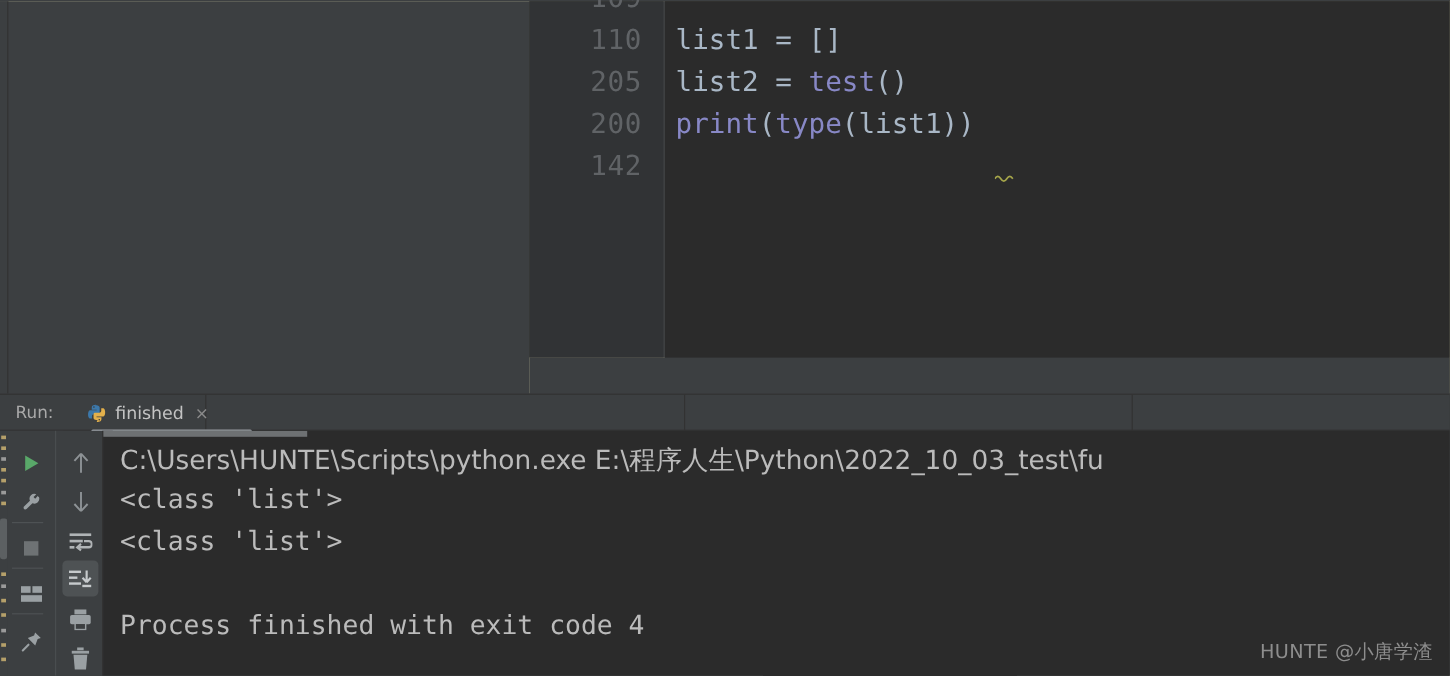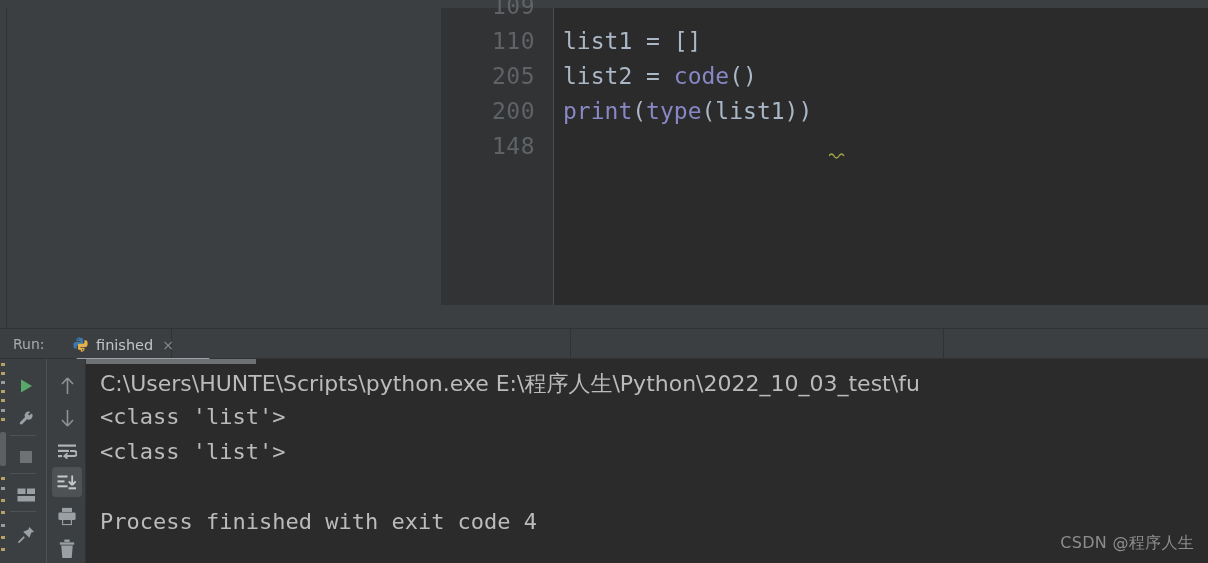--- a/index.html
+++ b/index.html
@@ -17,21 +17,21 @@
   .app {
     position: relative;
     width: 1208px;
     height: 563px;
     background: #3c3f41;
   }
 
   
   .editor-region {
     position: absolute;
-    left: 0; top: 8px;
+    left: 0; top: 1px;
     width: 1208px;
     height: 328px;
     background: #fef9c3;
   }
   .left-blank-panel {
     position: absolute;
     left: 0; top: 0;
     width: 441px;
     height: 328px;
     background: #3c3f41;
@@ -301,30 +301,30 @@
     <div class="left-panel-divider"></div>
 
     <div class="editor-pane">
 
       <div class="gutter">
         <div class="gutter-lines">
           <div class="ln">109</div>
           <div class="ln">110</div>
           <div class="ln">205</div>
           <div class="ln">200</div>
-          <div class="ln">148</div>
+          <div class="ln">142</div>
         </div>
       </div>
       <div class="gutter-divider"></div>
 
       <div class="code-area">
         <div class="code-lines">
           <div class="cl"></div>
           <div class="cl"><span class="tok-plain">list1 = []</span></div>
-          <div class="cl"><span class="tok-plain">list2 = </span><span class="tok-func">code</span><span class="tok-plain">()</span></div>
+          <div class="cl"><span class="tok-plain">list2 = </span><span class="tok-func">test</span><span class="tok-plain">()</span></div>
           <div class="cl"><span class="tok-func">print</span><span class="tok-plain">(</span><span class="tok-func">type</span><span class="tok-plain">(list1))</span></div>
         </div>
         <svg class="squiggle" viewBox="0 0 20 8">
           <path d="M0 5 Q2.5 1 5 5 T10 5 T15 5" fill="none" stroke="#a5a54a" stroke-width="1.4"></path>
         </svg>
       </div>
     </div>
 
     <div class="editor-bottom-band"></div>
   </div>
@@ -467,15 +467,15 @@
 
     <div class="console">
       <div class="console-scrollbar"></div>
       <div class="cline cjk" style="top:10px">C:\Users\HUNTE\Scripts\python.exe E:\程序人生\Python\2022_10_03_test\fu</div>
       <div class="cline" style="top:45px">&lt;class 'list'&gt;</div>
       <div class="cline" style="top:80px">&lt;class 'list'&gt;</div>
       <div class="cline" style="top:115px"></div>
       <div class="cline" style="top:150px">Process finished with exit code 4</div>
     </div>
 
-    <div class="watermark">CSDN @程序人生</div>
+    <div class="watermark">HUNTE @小唐学渣</div>
   </div>
 </div>
 
 </body></html>

